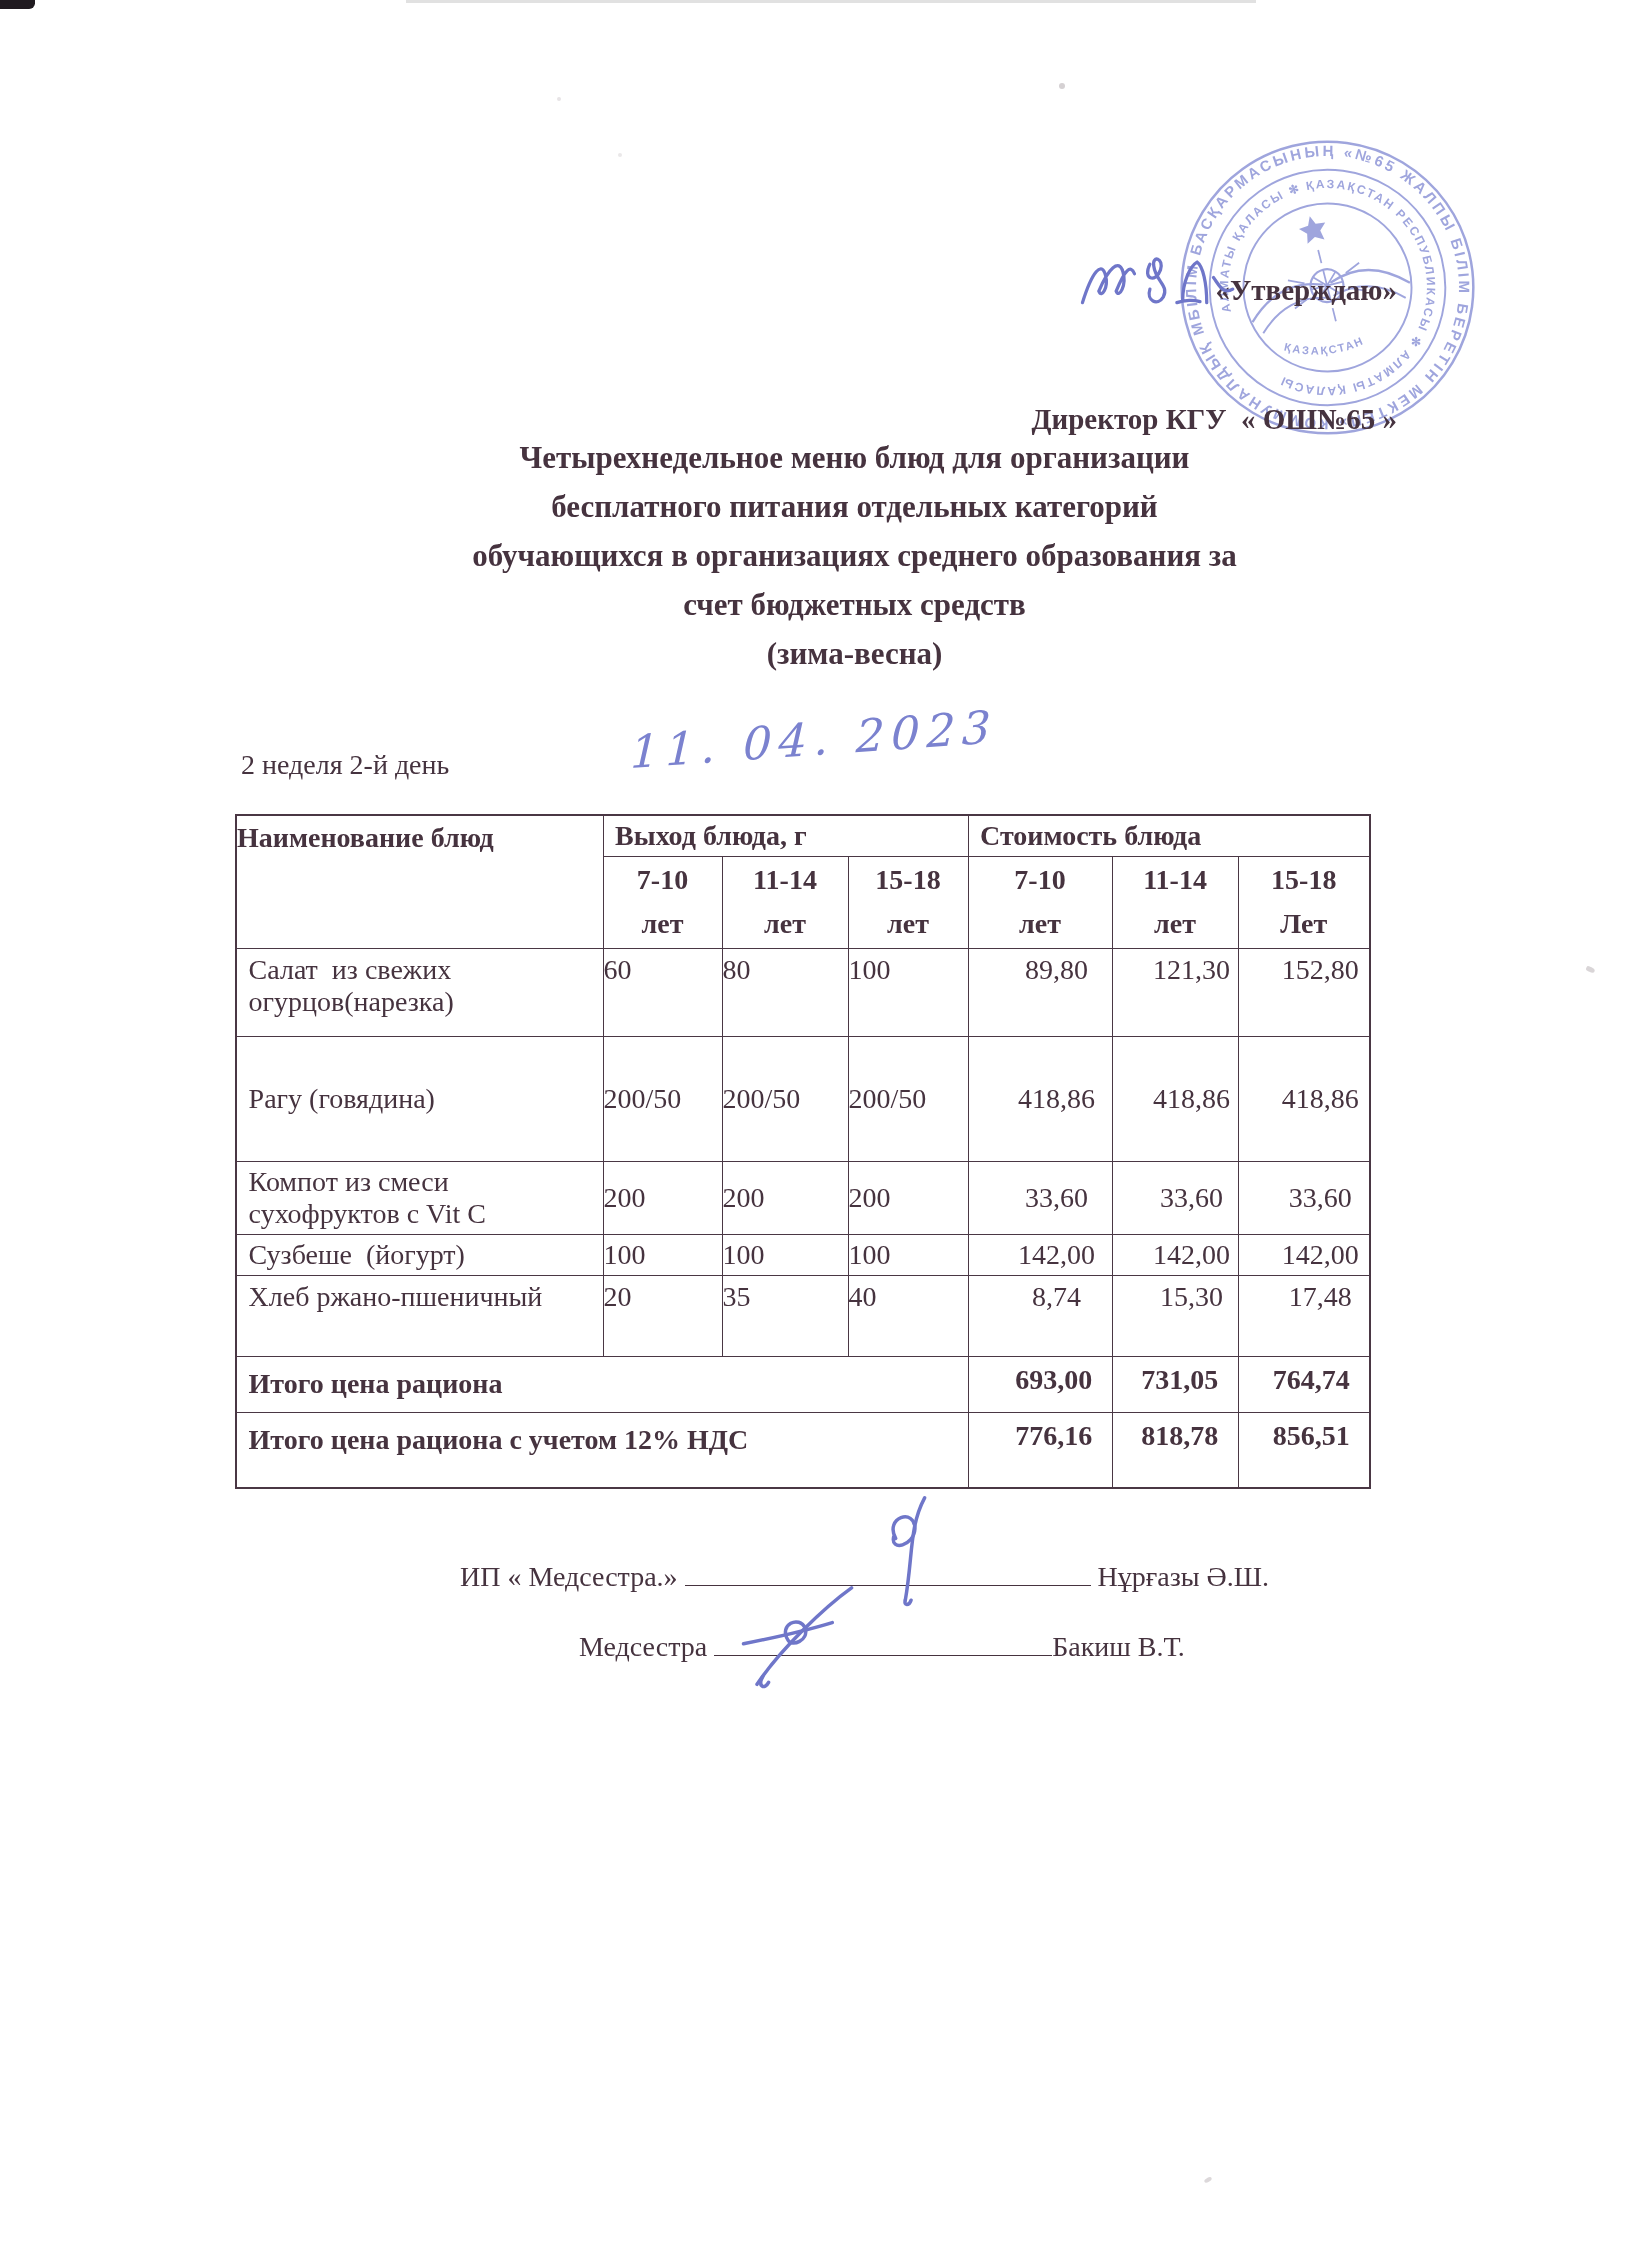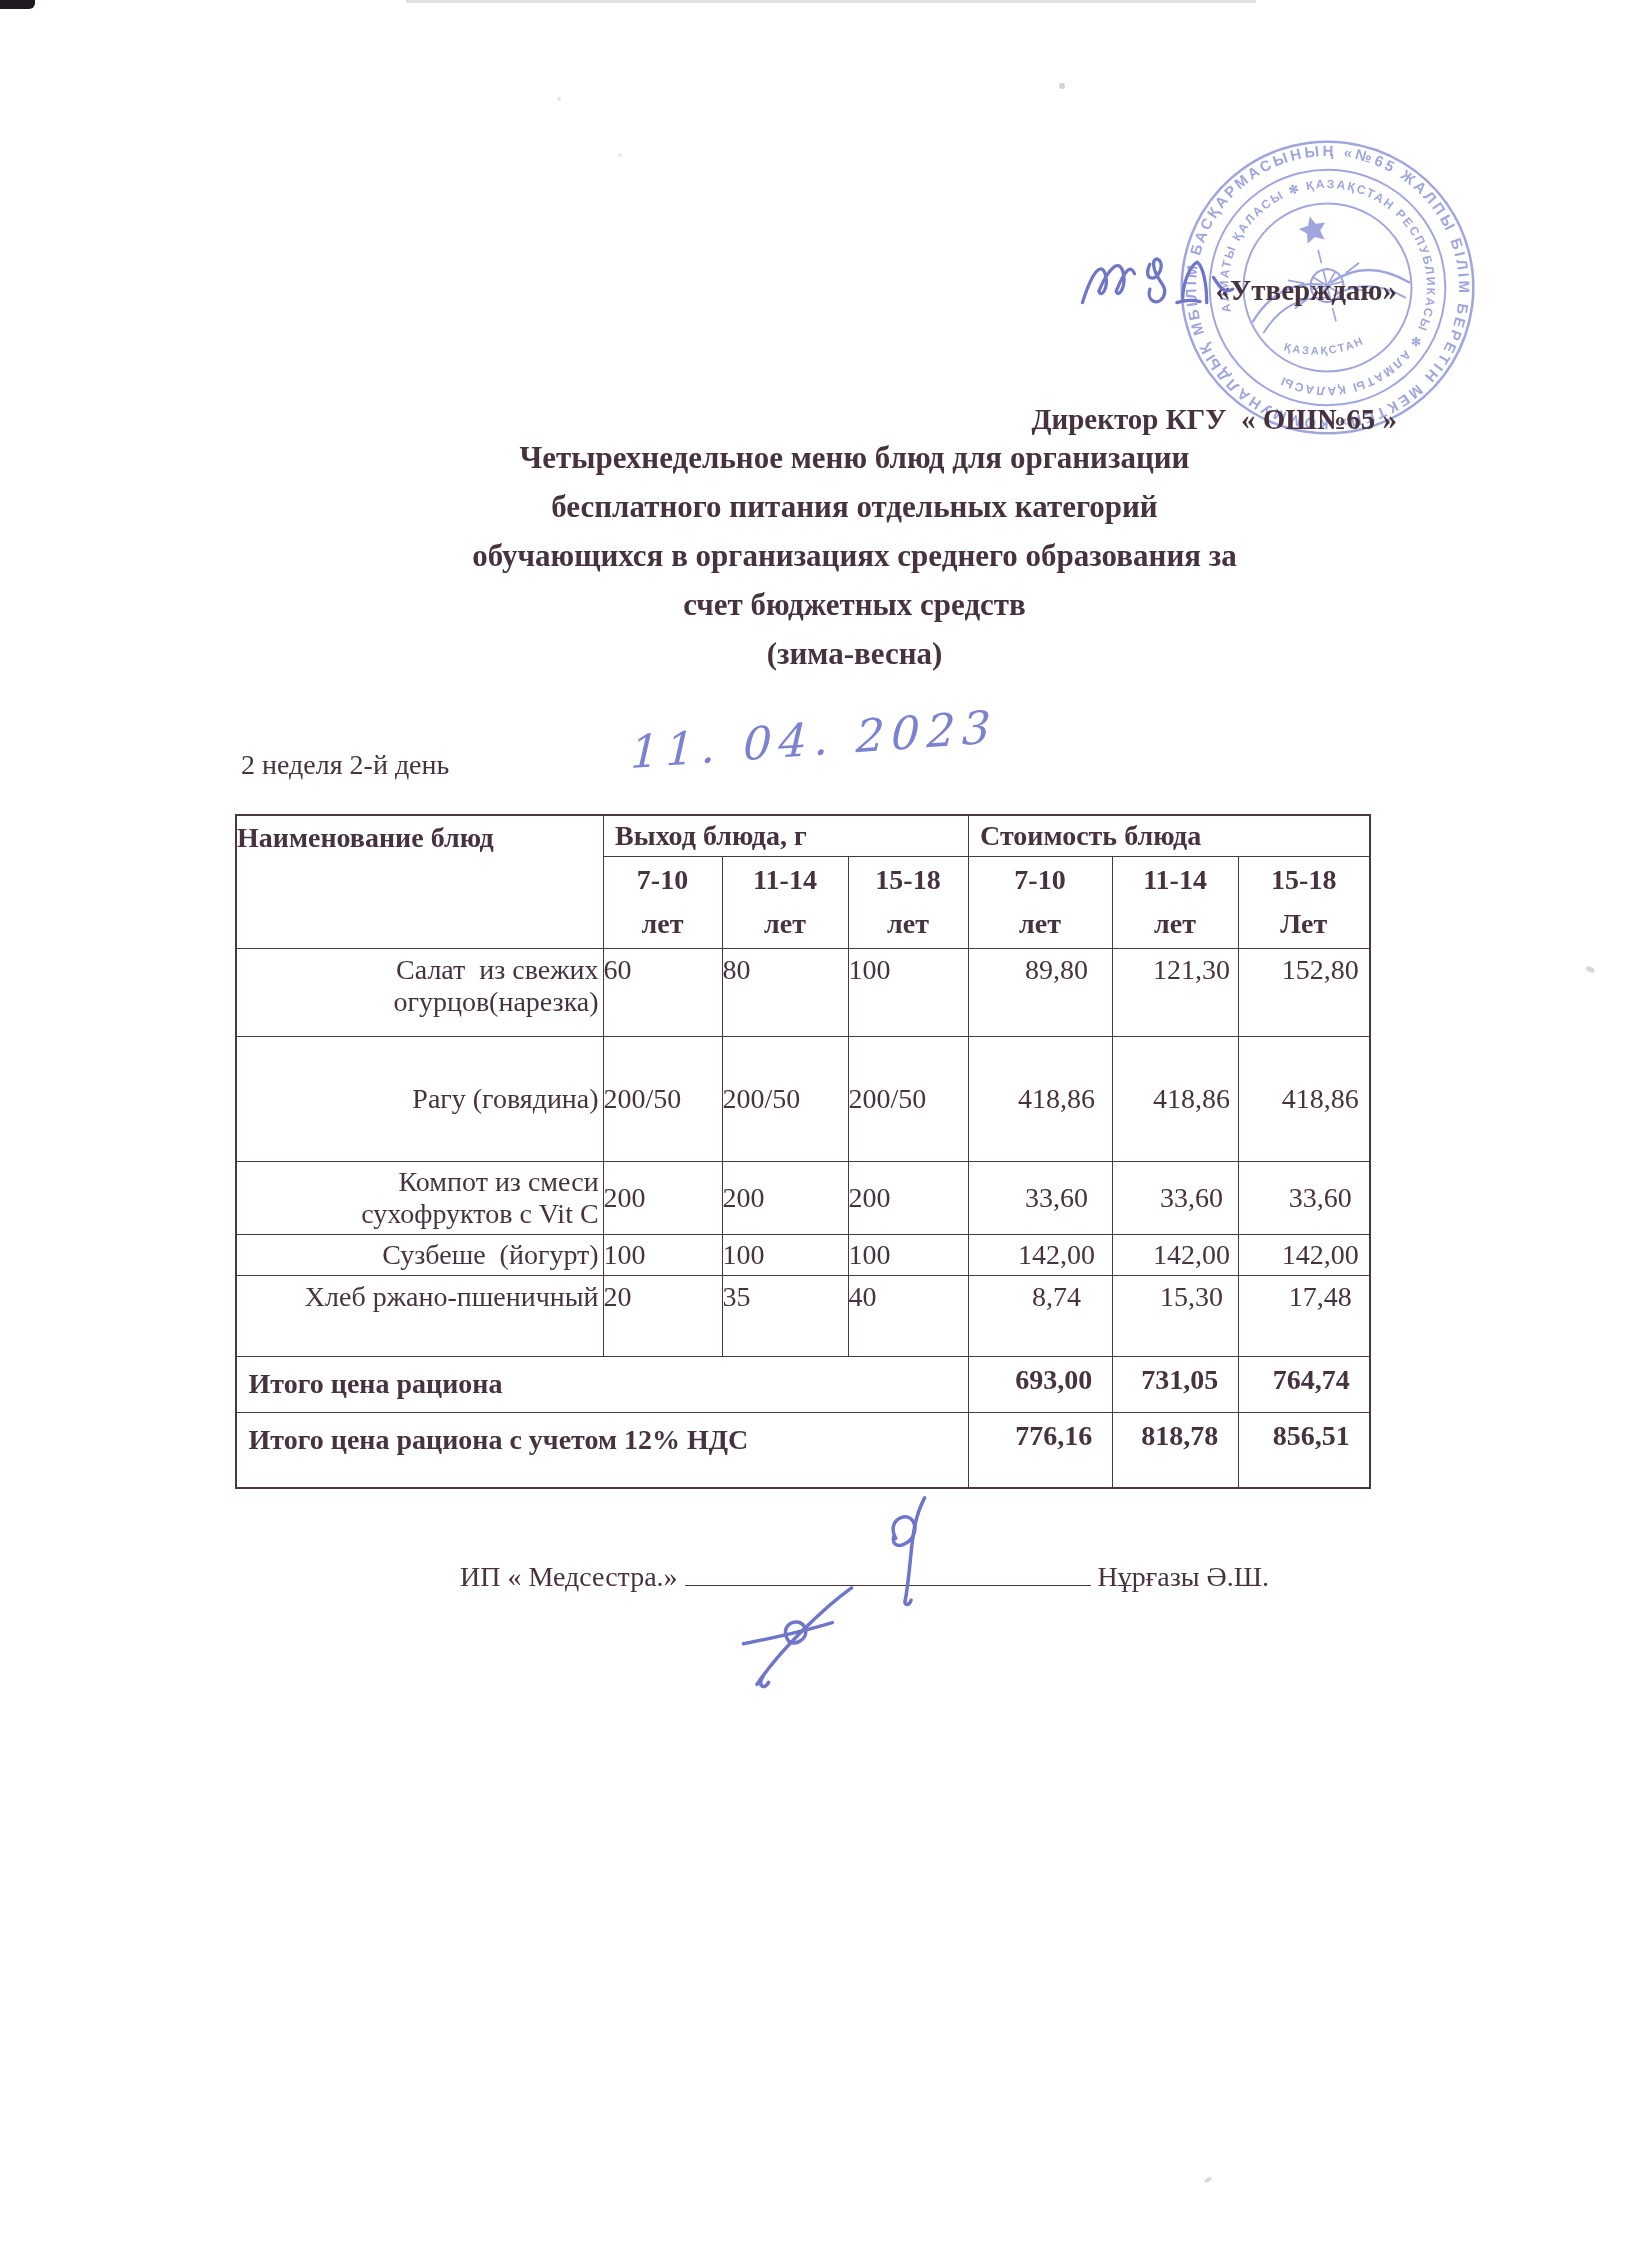--- a/index.html
+++ b/index.html
@@ -46,21 +46,21 @@
   
   table.menu{
     position:absolute;left:235px;top:814px;width:1133px;
     border-collapse:collapse;table-layout:fixed;font-size:28px;color:#46333f;
     border:2.9px solid #4a3744;
   }
   .menu th,.menu td{border:1.9px solid #4a3744;padding:0;font-weight:normal;}
   .menu .dish-head{font-weight:bold;text-align:left;vertical-align:top;padding-top:5.8px;}
   .menu .group-head{font-weight:bold;text-align:left;padding-left:11.6px;vertical-align:middle;}
   .menu .age-head{font-weight:bold;text-align:center;vertical-align:middle;line-height:44px;}
-  .menu .name-cell{text-align:right;padding-left:11.6px;padding-right:3.9px;white-space:pre-wrap;}
+  .menu .name-cell{text-align:left;padding-left:11.6px;padding-right:3.9px;white-space:pre-wrap;}
   .menu .vtop{vertical-align:top;padding-top:5.8px;}
   .menu .vmid{vertical-align:middle;}
   .menu .wcol{text-align:left;}
   .menu .ccol{text-align:center;padding-left:33px;}
   .menu .total-label{font-weight:bold;text-align:left;padding-left:11.6px;vertical-align:middle;}
   .menu .total-label2{font-weight:bold;text-align:left;padding-left:11.6px;vertical-align:top;padding-top:11.6px;}
   .menu .total-val{font-weight:bold;text-align:right;padding-right:19.3px;vertical-align:top;padding-top:7.7px;margin-top:45px;}
 
   
   .sig-row{position:absolute;font-size:28px;white-space:pre;}
@@ -247,20 +247,21 @@
 
   <div class="sig-row sig-row1"><span>ИП « Медсестра.» </span><span class="uline uline1"></span><span> Нұрғазы Ә.Ш.</span></div>
   <svg class="sign-svg sign-ip" viewBox="0 0 170 120">
     <g stroke="#6f76c9" stroke-width="3.6" fill="none" stroke-linecap="round">
       <path d="M96 6 C80 36 84 66 76 112"></path>
       <path d="M66 48 C54 26 86 16 86 38 C85 56 60 62 64 46"></path>
       <path d="M76 112 C74 118 80 118 82 112"></path>
     </g>
   </svg>
 
+  <div class="sig-row sig-row2"><span>Медсестра </span><span class="uline uline2"></span><span>Бакиш В.Т.</span></div>
   <svg class="sign-svg sign-nurse" viewBox="0 0 170 120">
     <g stroke="#6f76c9" stroke-width="3.6" fill="none" stroke-linecap="round">
       <path d="M28 108 C52 72 98 28 126 8"></path>
       <path d="M14 66 C44 60 80 52 106 44"></path>
       <path d="M60 62 C50 46 72 36 78 50 C82 62 64 70 60 62"></path>
       <path d="M34 100 C28 110 36 114 40 106"></path>
     </g>
   </svg>
 
 </div>

